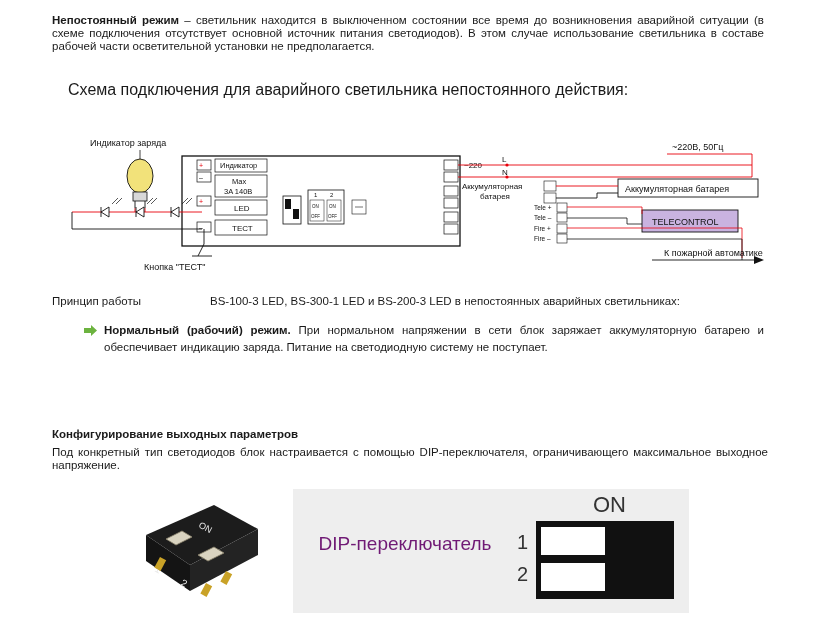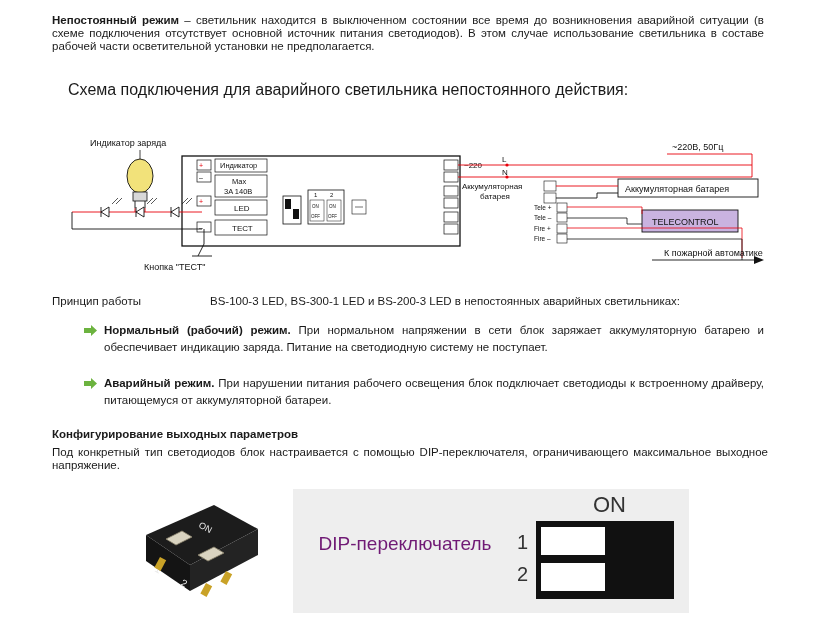--- a/index.html
+++ b/index.html
@@ -311,28 +311,20 @@
 
   <div class="bullet" id="bullet1">
     <span class="arrow">
       <svg width="13" height="11" viewBox="0 0 13 11">
           <path d="M0 3 H7 V0 L13 5.5 L7 11 V8 H0 Z" fill="#6cb33f"></path>
         </svg>
     </span>
     <span class="b">Нормальный (рабочий) режим.</span><span> При нормальном напряжении в сети блок заряжает аккумуляторную батарею и обеспечивает индикацию заряда. Питание на светодиодную систему не поступает.</span>
   </div>
 
-  <div class="bullet" id="bullet2">
-    <span class="arrow">
-      <svg width="13" height="11" viewBox="0 0 13 11">
-          <path d="M0 3 H7 V0 L13 5.5 L7 11 V8 H0 Z" fill="#6cb33f"></path>
-        </svg>
-    </span>
-    <span class="b">Аварийный режим.</span><span> При нарушении питания рабочего освещения блок подключает светодиоды к встроенному драйверу, питающемуся от аккумуляторной батареи.</span>
-  </div>
 
   <div class="para" id="config-text">Под конкретный тип светодиодов блок настраивается с помощью DIP-переключателя, ограничивающего максимальное выходное напряжение.</div>
   <div class="para" id="config-title">Конфигурирование выходных параметров</div>
 
   <div id="dip-photo">
     <svg width="122" height="100" viewBox="0 0 122 100">
       <polygon points="6,36 74,6 118,30 50,66" fill="#1c1c1c"></polygon>
       <polygon points="6,36 50,66 50,92 6,62" fill="#141414"></polygon>
       <polygon points="50,66 118,30 118,56 50,92" fill="#232323"></polygon>
 

